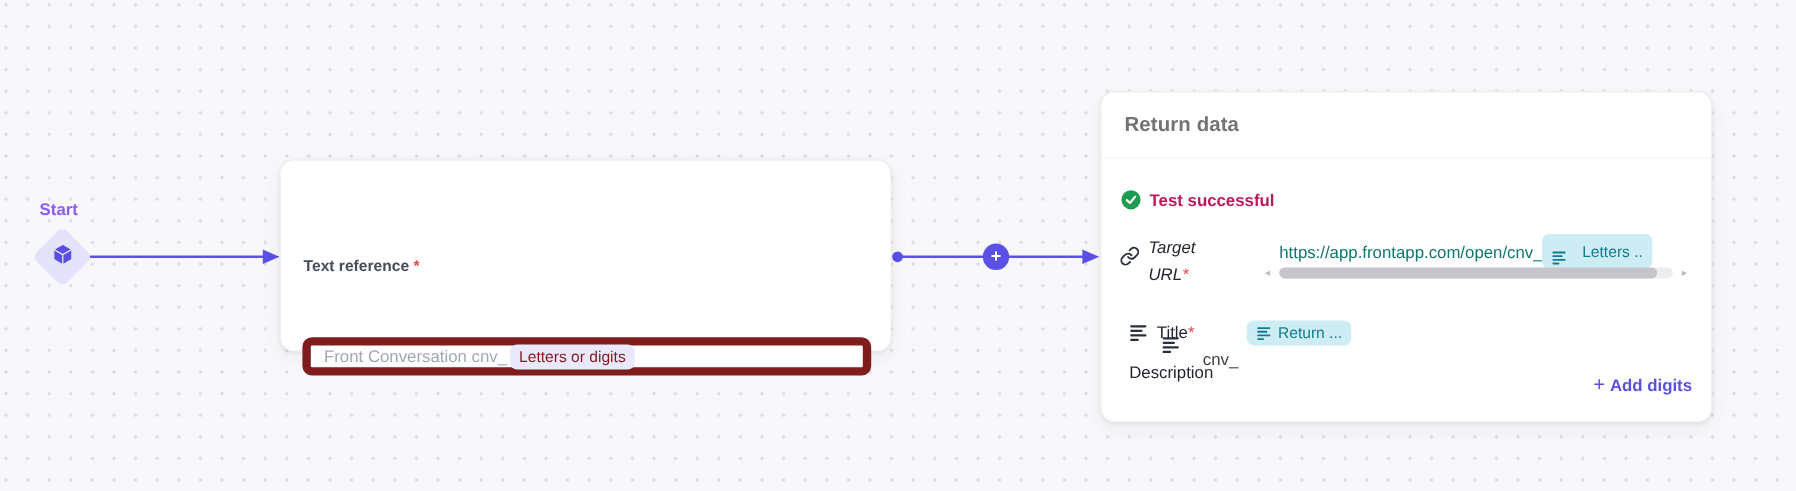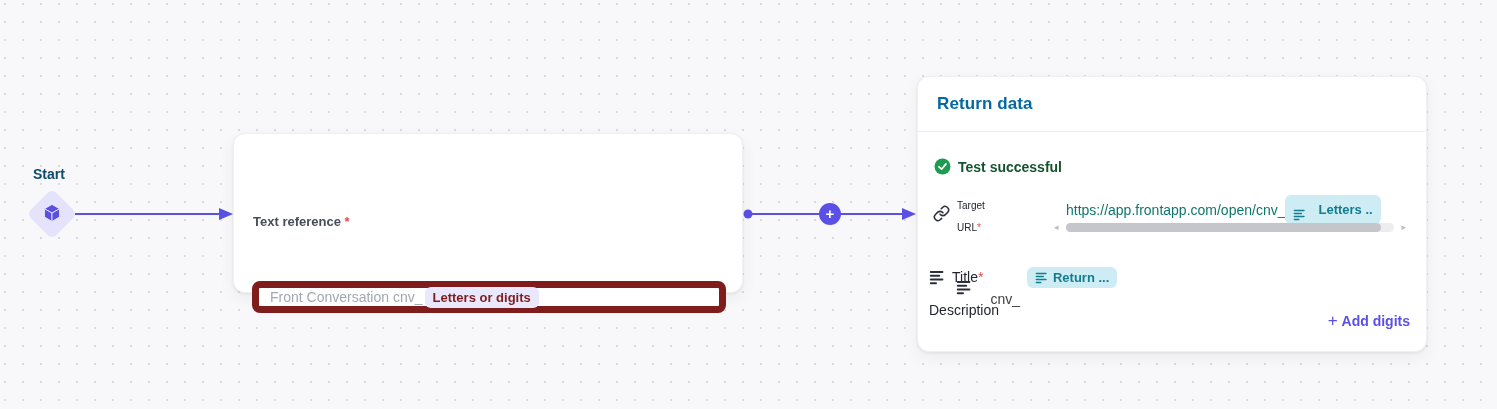--- a/index.html
+++ b/index.html
@@ -21,27 +21,27 @@
     border-radius: 12px;
     box-shadow: 0 1px 3px rgba(16,24,40,.07), 0 6px 16px rgba(16,24,40,.05);
   }
   .card-header {
     padding: 0 19px;
     display: flex;
     align-items: center;
     border-bottom: 1px solid #edeef2;
     font-weight: 700;
     font-size: 17px;
-    color: #0369a1;
+    color: #737373;
     letter-spacing: .1px;
   }
   
   .start-label {
     position: absolute; left: 33px; top: 166px;
-    font-size: 14px; font-weight: 700; color: #0c4a6e;
+    font-size: 14px; font-weight: 700; color: #8b5cf6;
   }
   .start-diamond {
     position: absolute; left: 34px; top: 196px;
     width: 36px; height: 36px;
     background: #e4e3fb;
     border-radius: 6px;
     transform: rotate(45deg);
     display: flex; align-items: center; justify-content: center;
     cursor: pointer;
   }
@@ -76,41 +76,41 @@
     display: flex; align-items: center;
     padding: 0 6px 0 11px;
     cursor: text;
     background: #fff;
     margin-top: 35px;
   }
   .placeholder { font-size: 14px; color: #a2a7b1; white-space: pre; }
   .chip {
     display: inline-flex; align-items: center; gap: 5px;
     border-radius: 6px;
-    font-size: 13px; font-weight: 700;
+    font-size: 13px; font-weight: 400;
     padding: 3px 8px;
     white-space: nowrap;
     text-align: center;
   }
   .chip.lavender { background: #e9e8fc; color: #7f1d1d; margin-left: 2px; }
   .chip.teal { background: #cdecf4; color: #127d8f; }
   
   .return-card { left: 917px; top: 76px; width: 510px; height: 276px; }
   .return-card .card-header { height: 55px; border-radius: 12px 12px 0 0; }
   .status-row {
     position: absolute; left: 16px; top: 81px;
     display: flex; align-items: center; gap: 7px;
-    font-size: 14px; font-weight: 700; color: #14532d;
+    font-size: 14px; font-weight: 700; color: #be185d;
   }
   .row-icon { flex: 0 0 auto; display: inline-flex; }
   .target-row { position: absolute; left: 15px; top: 118px; display: flex; }
   .target-row .row-icon { margin-top: 10px; margin-right: 7px; }
   .target-label {
     width: 52px;
-    font-size: 10px; color: #23262f; line-height: 22px;
+    font-size: 14px; color: #23262f; line-height: 22px; font-style: italic;
   }
   .target-value {
     position: absolute; left: 133px; top: 0;
     display: flex; align-items: center;
     width: 360px;
   }
   .value-text { font-size: 14px; color: #0f766e; white-space: pre; }
   .hscrollbar {
     position: absolute; left: 136px; top: 145px;
     width: 352px; height: 10px;
@@ -121,21 +121,21 @@
   .hscrollbar .track {
     flex: 1; height: 9px; margin: 0 7px;
     background: #ededf0; border-radius: 5px; position: relative;
   }
   .hscrollbar .thumb {
     position: absolute; left: 0; top: 0; height: 9px; width: 96%;
     background: #c5c6cc; border-radius: 5px;
     cursor: pointer;
   }
   .simple-row {
-    position: absolute; left: 11px;
+    position: absolute; left: 23px;
     display: flex; align-items: center; gap: 7px;
     font-size: 14px; color: #23262f;
   }
   .title-row { top: 170px; }
   .desc-row { top: 202px; flex-direction: column; }
   .value-gray { color: #404040; margin-top: 44px; }
   .add-output {
     position: absolute; right: 16px; top: 236px;
     display: flex; align-items: center; gap: 4px;
     background: none; border: none; cursor: pointer;

